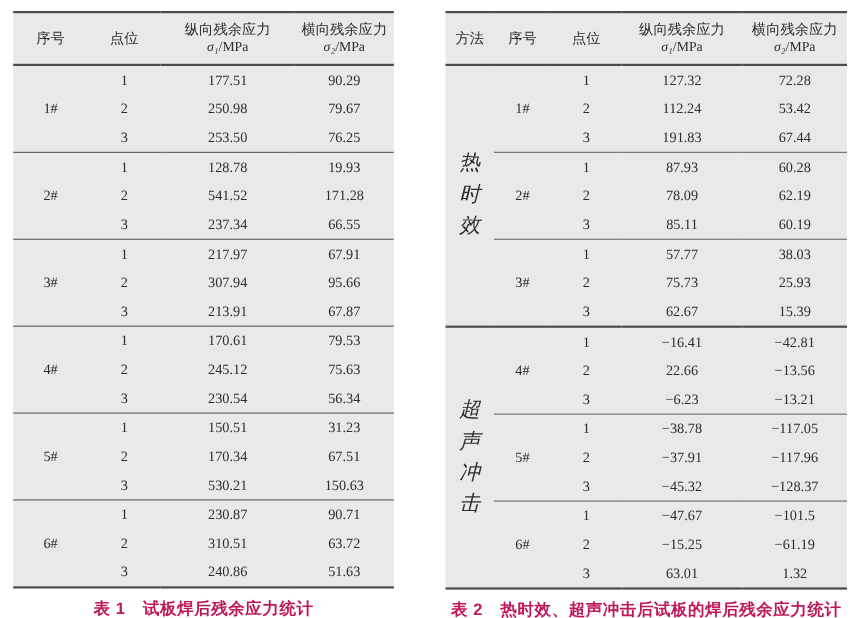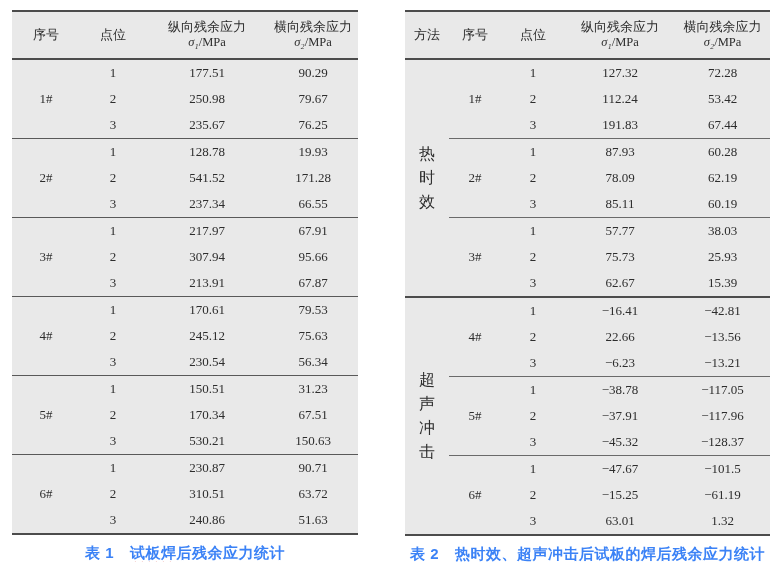--- a/index.html
+++ b/index.html
@@ -50,32 +50,33 @@
   #table1 tbody tr.group-start td { border-top: 1.5px solid #595959; }
   
   #table2 tbody tr.group-start td { border-top: 1px solid #6a6a6a; }
   
   #table2 tbody tr.method-start td { border-top: 2px solid #4c4c4c; }
 
   .method-label {
     display: inline-block;
     width: 1.1em;
     line-height: 1.5;
-    font-size: 16px;
+    font-size: 19px;
     word-break: break-all;
     white-space: normal;
+    font-style: italic;
   }
 
   .caption {
     margin-top: 9px;
     text-align: center;
     font-family: "Liberation Sans", "DejaVu Sans", sans-serif;
     font-weight: bold;
     font-size: 15px;
-    color: #3b82f6;
+    color: #be185d;
     letter-spacing: 0.5px;
   }
   .cap-label { margin-right: 16px; }
   .squiggle {
     text-decoration: underline;
     text-decoration-style: wavy;
     text-decoration-color: #cf3a30;
     text-decoration-thickness: 1px;
     text-underline-offset: 3px;
   }
@@ -115,21 +116,21 @@
               <td>177.51</td>
               <td>90.29</td>
             </tr>
             <tr>
               <td>2</td>
               <td>250.98</td>
               <td>79.67</td>
             </tr>
             <tr>
               <td>3</td>
-              <td>235.67</td>
+              <td>253.50</td>
               <td>76.25</td>
             </tr>
             <tr class="group-start">
               <td rowspan="3">2#</td>
               <td>1</td>
               <td>128.78</td>
               <td>19.93</td>
             </tr>
             <tr>
               <td>2</td>

